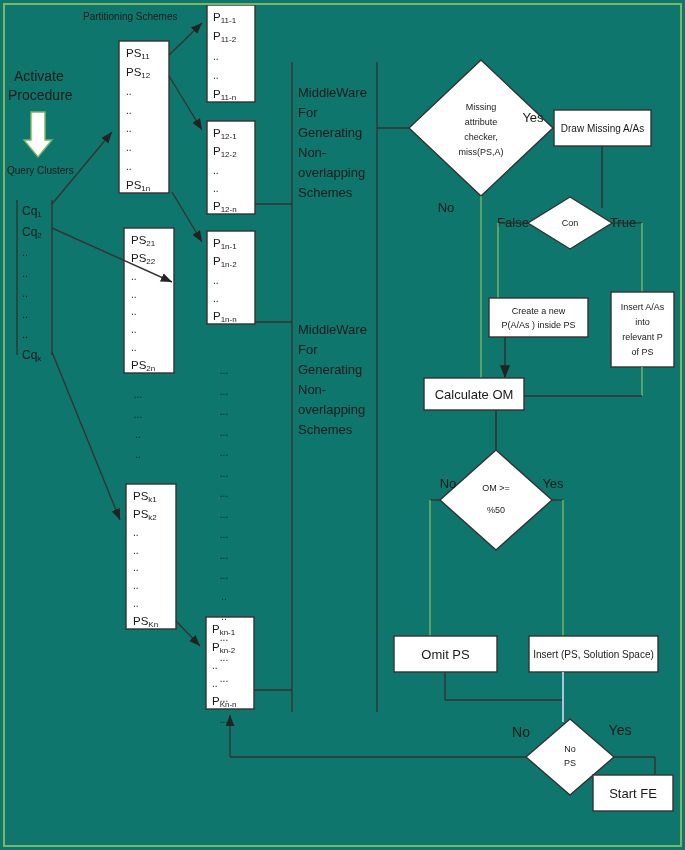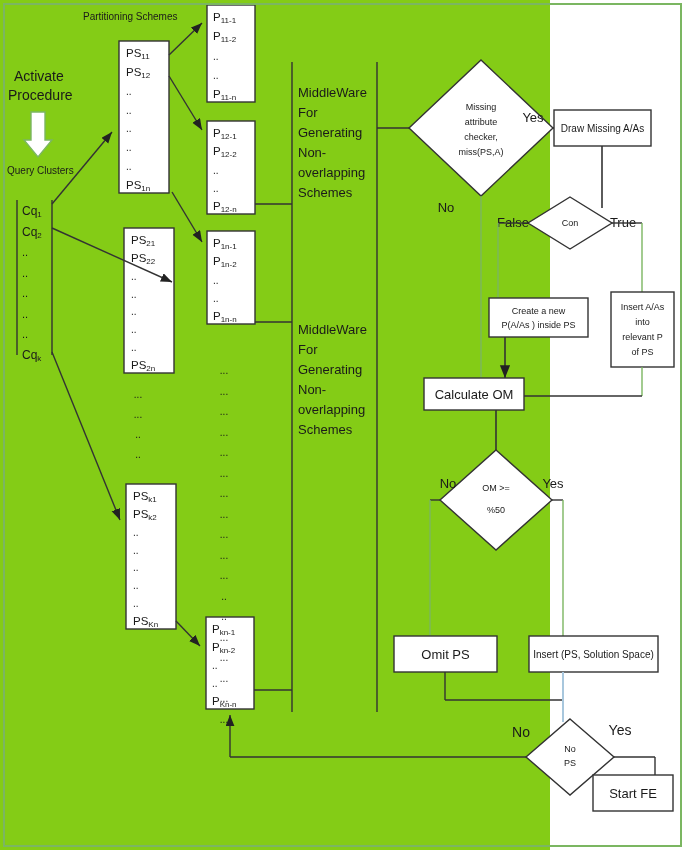--- a/index.html
+++ b/index.html
@@ -1,17 +1,17 @@
 <!DOCTYPE html>
 <html><head>
 <meta charset="utf-8">
 <style>
   html,body{margin:0;padding:0;background:#fff;}
   body{font-family:"Liberation Sans",sans-serif;}
-  #page{position:relative;width:550px;height:850px;background:#84cc16;box-sizing:border-box;}
+  #page{position:relative;width:685px;height:850px;background:#0f766e;box-sizing:border-box;}
   #frame{position:absolute;left:3px;top:3px;width:679px;height:844px;border:2px solid #7bb661;box-sizing:border-box;pointer-events:none;}
   svg{position:absolute;left:0;top:0;width:685px;height:850px;}
   .lbl{font-family:"Liberation Sans",sans-serif;fill:#1a1a1a;}
 </style>
 </head>
 <body>
 
 <div id="page">
 
   <svg viewBox="0 0 685 850">

